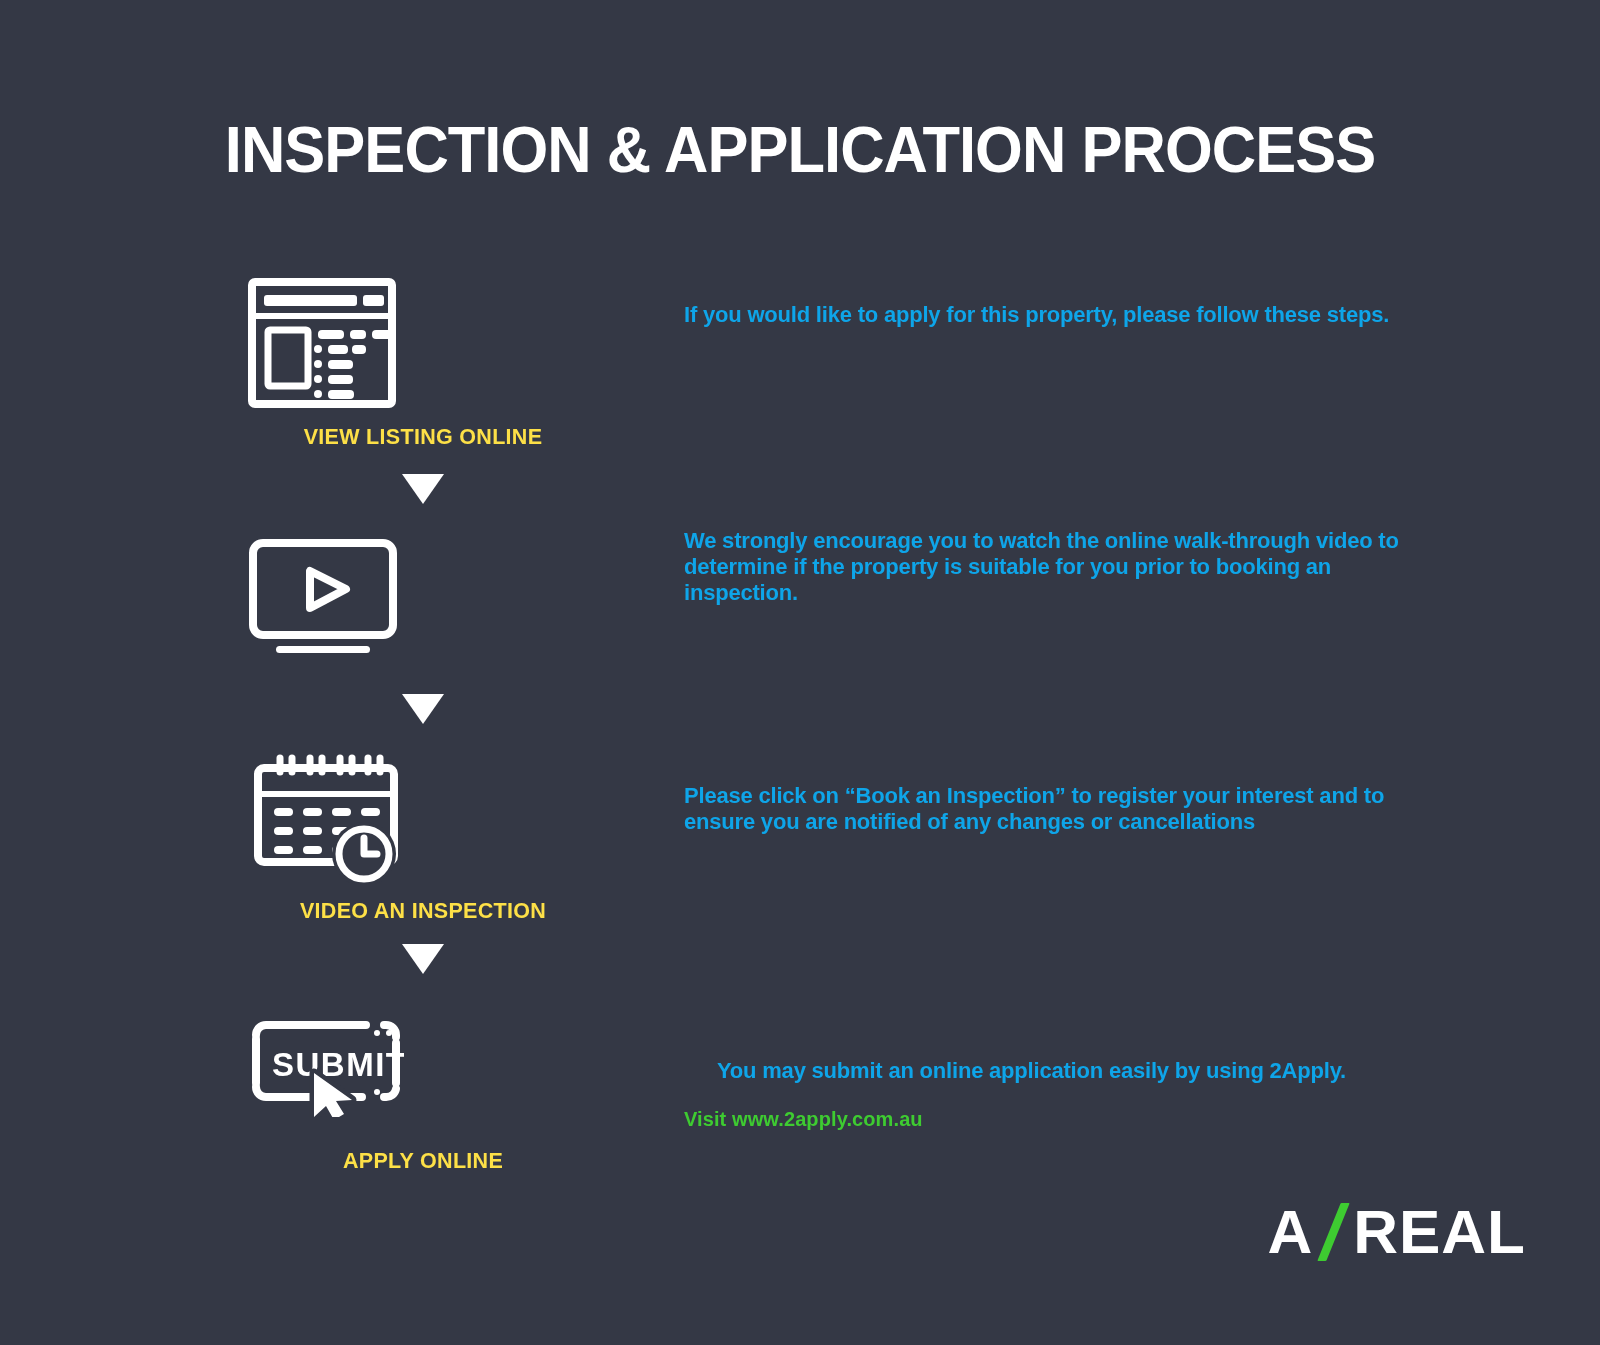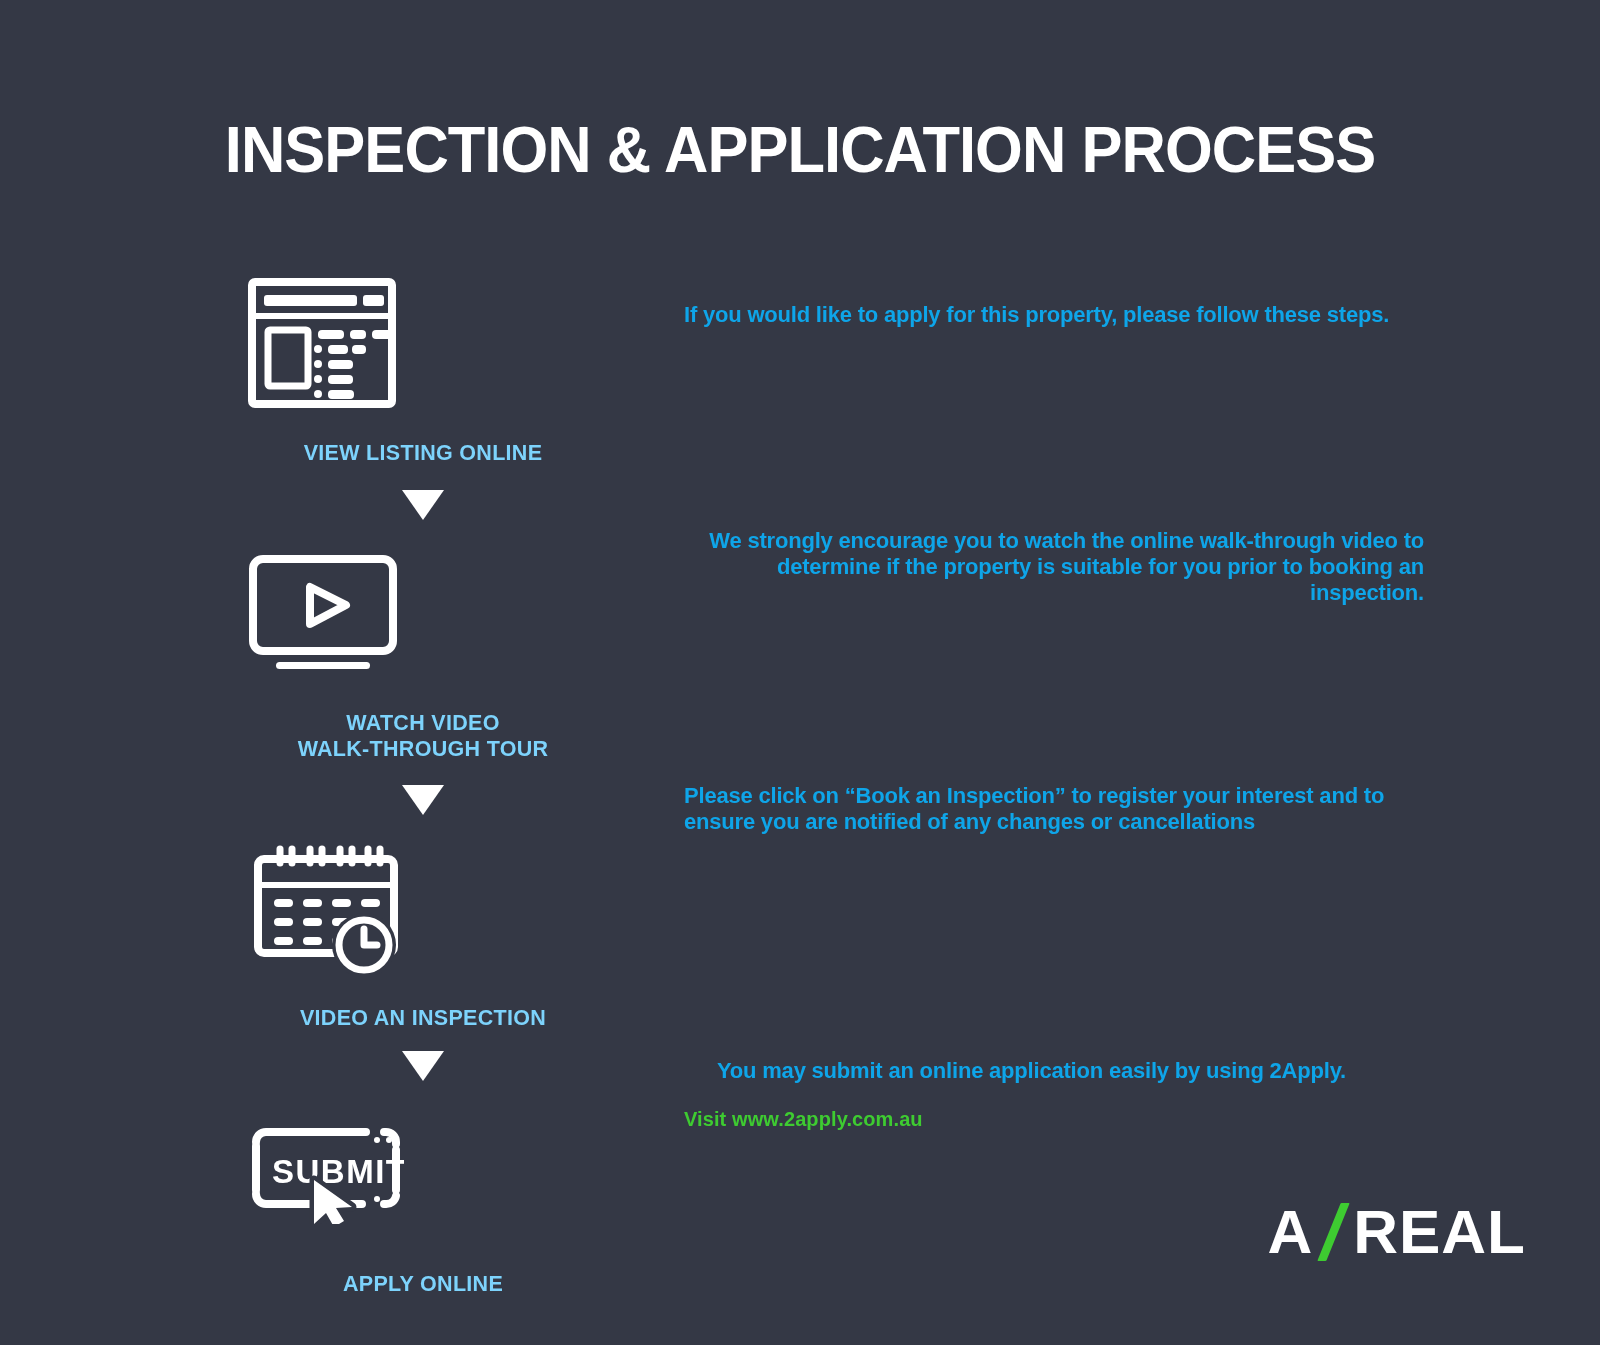--- a/index.html
+++ b/index.html
@@ -50,27 +50,27 @@
   }
 
   .icon-wrap {
     display: flex;
     align-items: center;
     justify-content: flex-start;
     height: 150px;
   }
 
   .step-label {
-    color: #7dd3fc;
+    color: #fde047;
     font-size: 21.5px;
     font-weight: bold;
     letter-spacing: 0.3px;
     line-height: 1.22;
     text-align: center;
-    margin-top: 22px;
+    margin-top: 6px;
   }
 
   .arrow {
     width: 350px;
     display: flex;
     justify-content: center;
   }
   .arrow-tri {
     width: 0; height: 0;
     border-left: 21px solid transparent;
@@ -93,21 +93,21 @@
     left: 684px;
     color: #0ea5e9;
     font-size: 22px;
     line-height: 1.18;
     font-weight: 700;
     font-family: "Liberation Sans", sans-serif;
     letter-spacing: -0.2px;
     max-width: 740px;
   }
   .copy-1 { top: 302px; }
-  .copy-2 { top: 528px; text-align: right; }
+  .copy-2 { top: 528px; }
   .copy-3 { top: 783px; }
   .copy-4 { top: 1058px; margin-left: 33px; }
 
   .visit {
     position: absolute;
     left: 684px;
     top: 1108px;
     color: #3ecb31;
     font-size: 20px;
     font-weight: bold;
@@ -192,24 +192,20 @@
     </div>
 
     <div class="step step-2">
       <div class="icon-wrap">
         <svg width="150" height="118" viewBox="0 0 150 118" fill="none">
           <rect x="5" y="5" width="140" height="92" rx="10" stroke="#ffffff" stroke-width="8"></rect>
           <path d="M62 33 L62 70 L98 51 Z" stroke="#ffffff" stroke-width="8" stroke-linejoin="round" stroke-linecap="round" fill="none"></path>
           <rect x="28" y="108" width="94" height="7" rx="3.5" fill="#ffffff"></rect>
         </svg>
       </div>
-      <div class="step-label">
-        <div>WATCH VIDEO</div>
-        <div>WALK-THROUGH TOUR</div>
-      </div>
     </div>
 
     <div class="arrow arrow-2">
       <div class="arrow-tri"></div>
     </div>
 
     <div class="step step-3">
       <div class="icon-wrap">
         <svg width="152" height="134" viewBox="0 0 152 134" fill="none">
 

